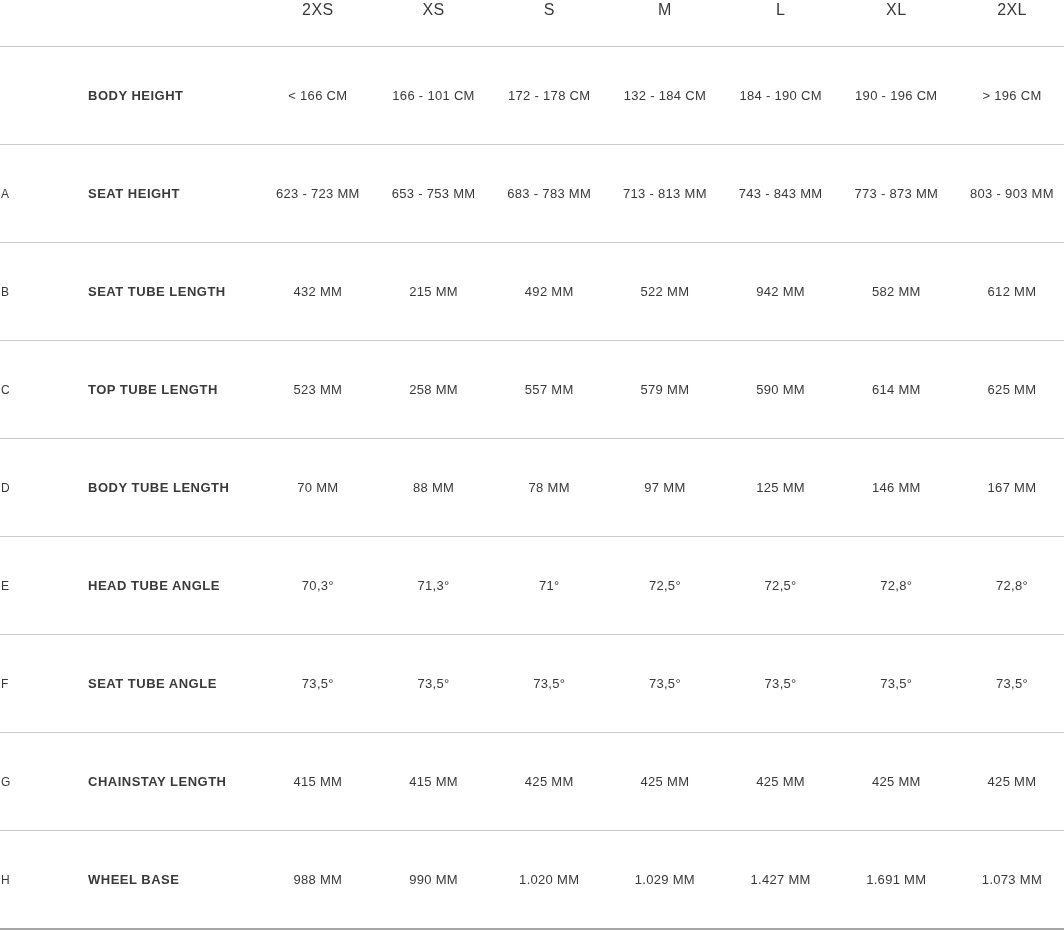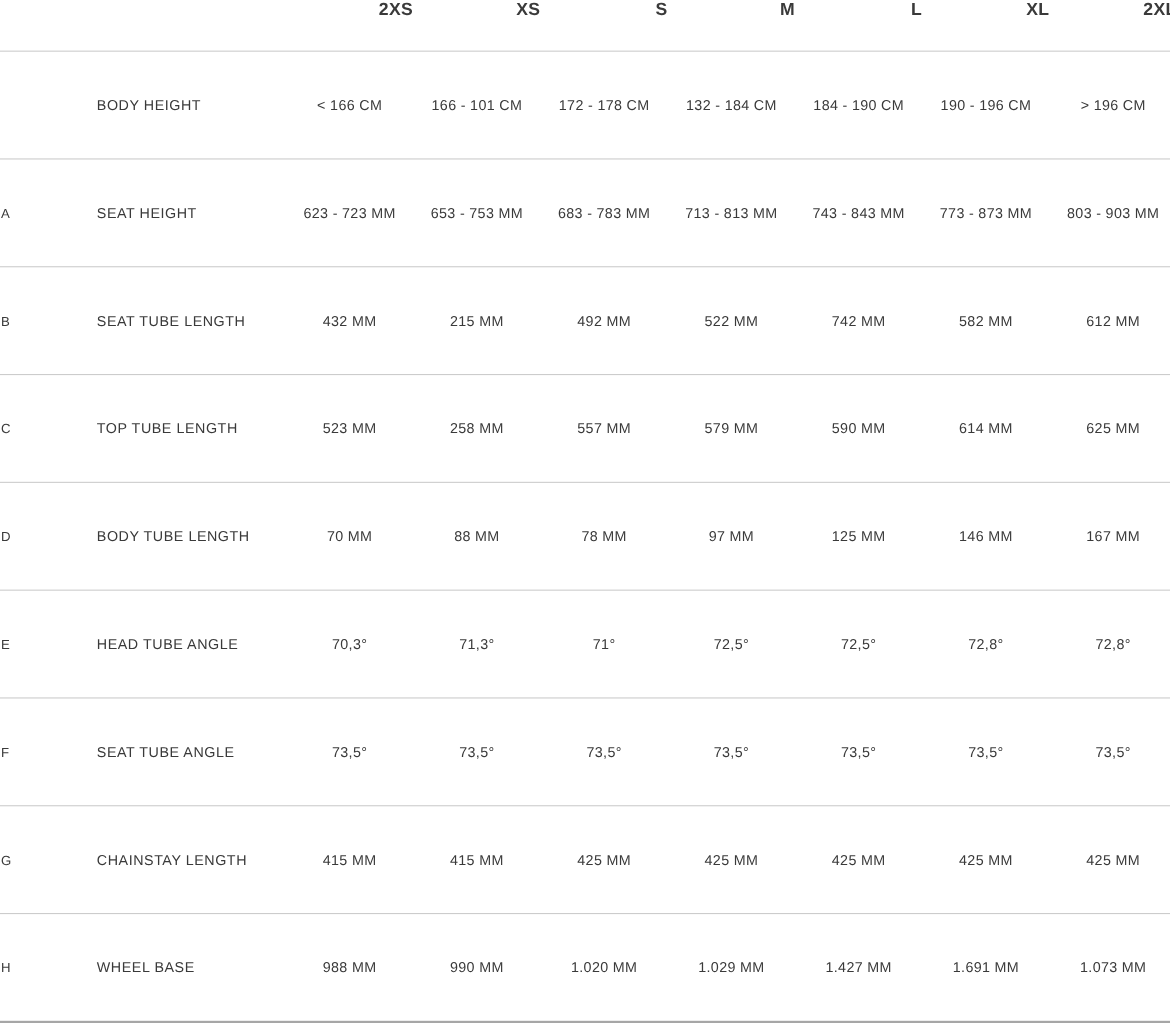--- a/index.html
+++ b/index.html
@@ -21,43 +21,44 @@
     display: grid;
     grid-template-columns: 88px 172px repeat(7, 115.7px);
     align-items: center;
   }
   .header-row {
     height: 46px;
     align-items: start;
     border-bottom: 1px solid var(--line-color, #cccccc);
   }
   .size-head {
-    text-align: right;
+    text-align: center;
     font-size: 16px;
-    font-weight: 700;
+    font-weight: 400;
     letter-spacing: 0.4px;
     padding-top: 1px;
     white-space: nowrap;
   }
   .data-row {
     height: 97px;
     border-bottom: 1px solid var(--line-color, #cccccc);
   }
   .data-row:last-child {
     border-bottom: 2px solid var(--bottom-line-color, #a6a6a6);
   }
   .row-letter {
     font-size: 12px;
     padding-left: 1px;
     letter-spacing: 0.3px;
   }
   .row-label {
     font-size: 13px;
     letter-spacing: 0.5px;
     white-space: nowrap;
+    font-weight: bold;
   }
   .cell {
     text-align: center;
     font-size: 13px;
     letter-spacing: 0.3px;
     white-space: nowrap;
   }
 </style>
 </head>
 <body style="--text-color: #3a3a3a; --line-color: #cccccc; --bottom-line-color: #a6a6a6;">
@@ -99,21 +100,21 @@
         <div class="cell">773 - 873 MM</div>
         <div class="cell">803 - 903 MM</div>
       </div>
       <div class="grid-row data-row">
         <div class="row-letter">B</div>
         <div class="row-label">SEAT TUBE LENGTH</div>
         <div class="cell">432 MM</div>
         <div class="cell">215 MM</div>
         <div class="cell">492 MM</div>
         <div class="cell">522 MM</div>
-        <div class="cell">742 MM</div>
+        <div class="cell">942 MM</div>
         <div class="cell">582 MM</div>
         <div class="cell">612 MM</div>
       </div>
       <div class="grid-row data-row">
         <div class="row-letter">C</div>
         <div class="row-label">TOP TUBE LENGTH</div>
         <div class="cell">523 MM</div>
         <div class="cell">258 MM</div>
         <div class="cell">557 MM</div>
         <div class="cell">579 MM</div>

